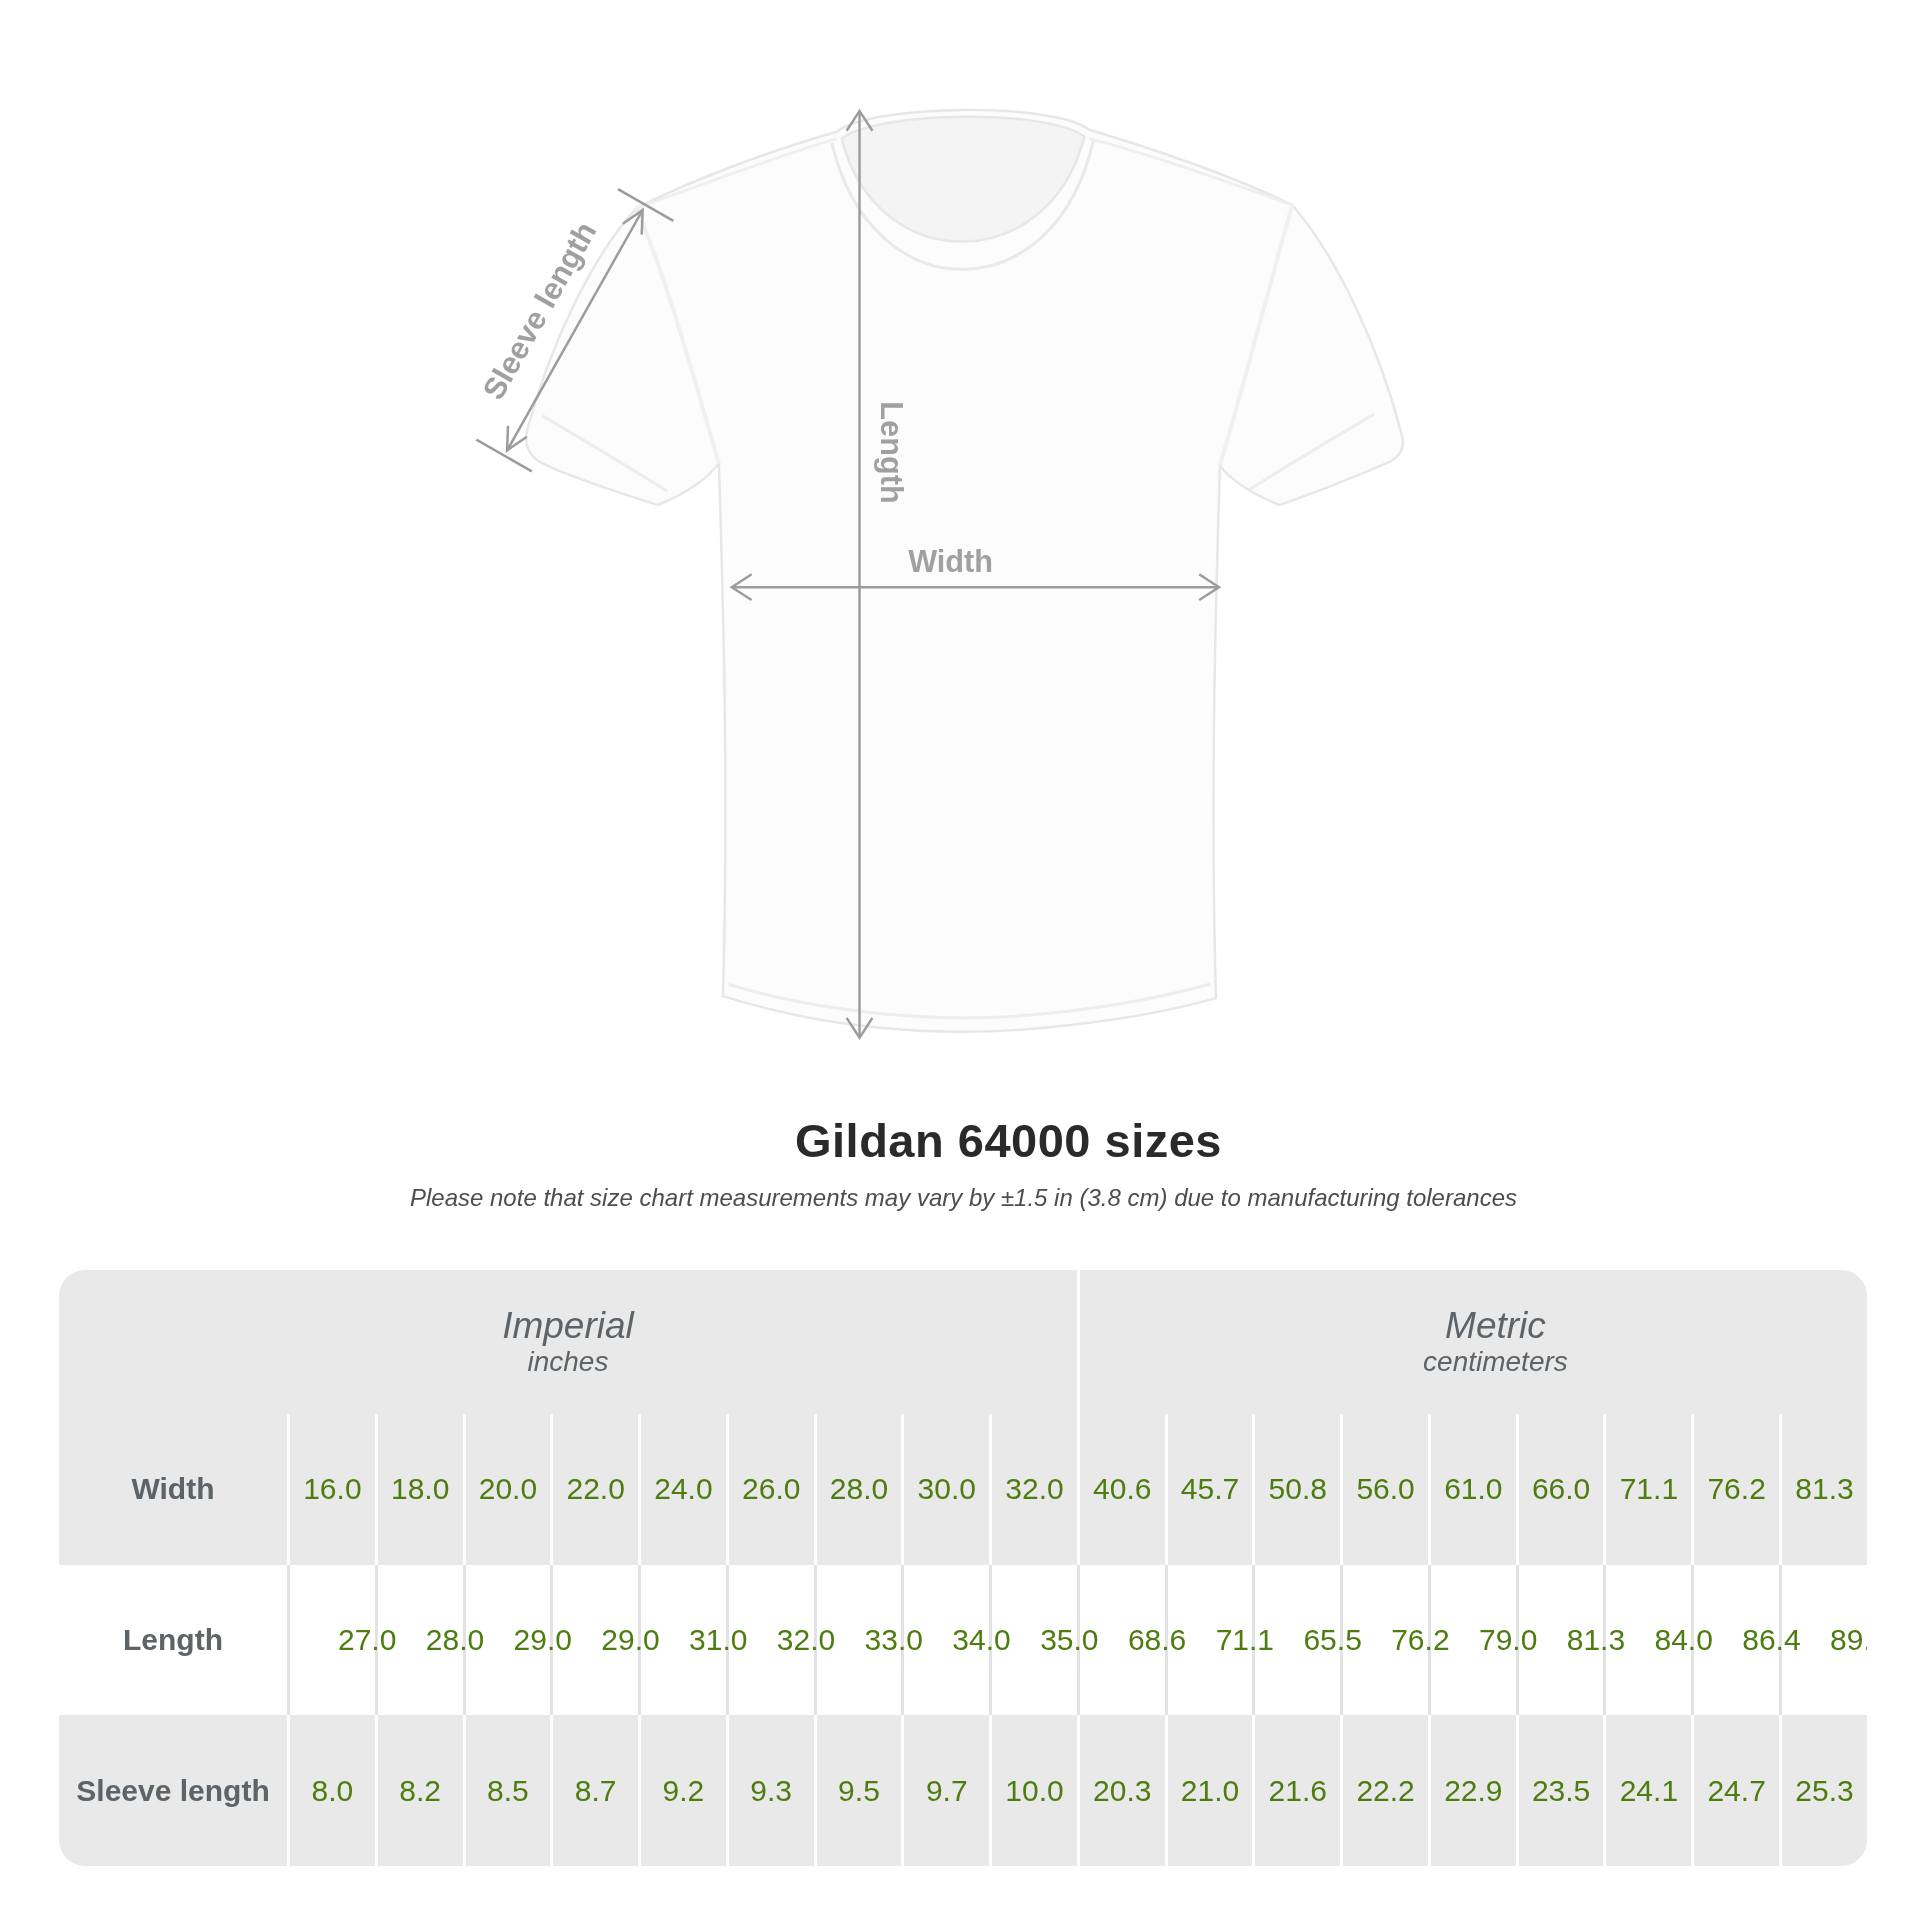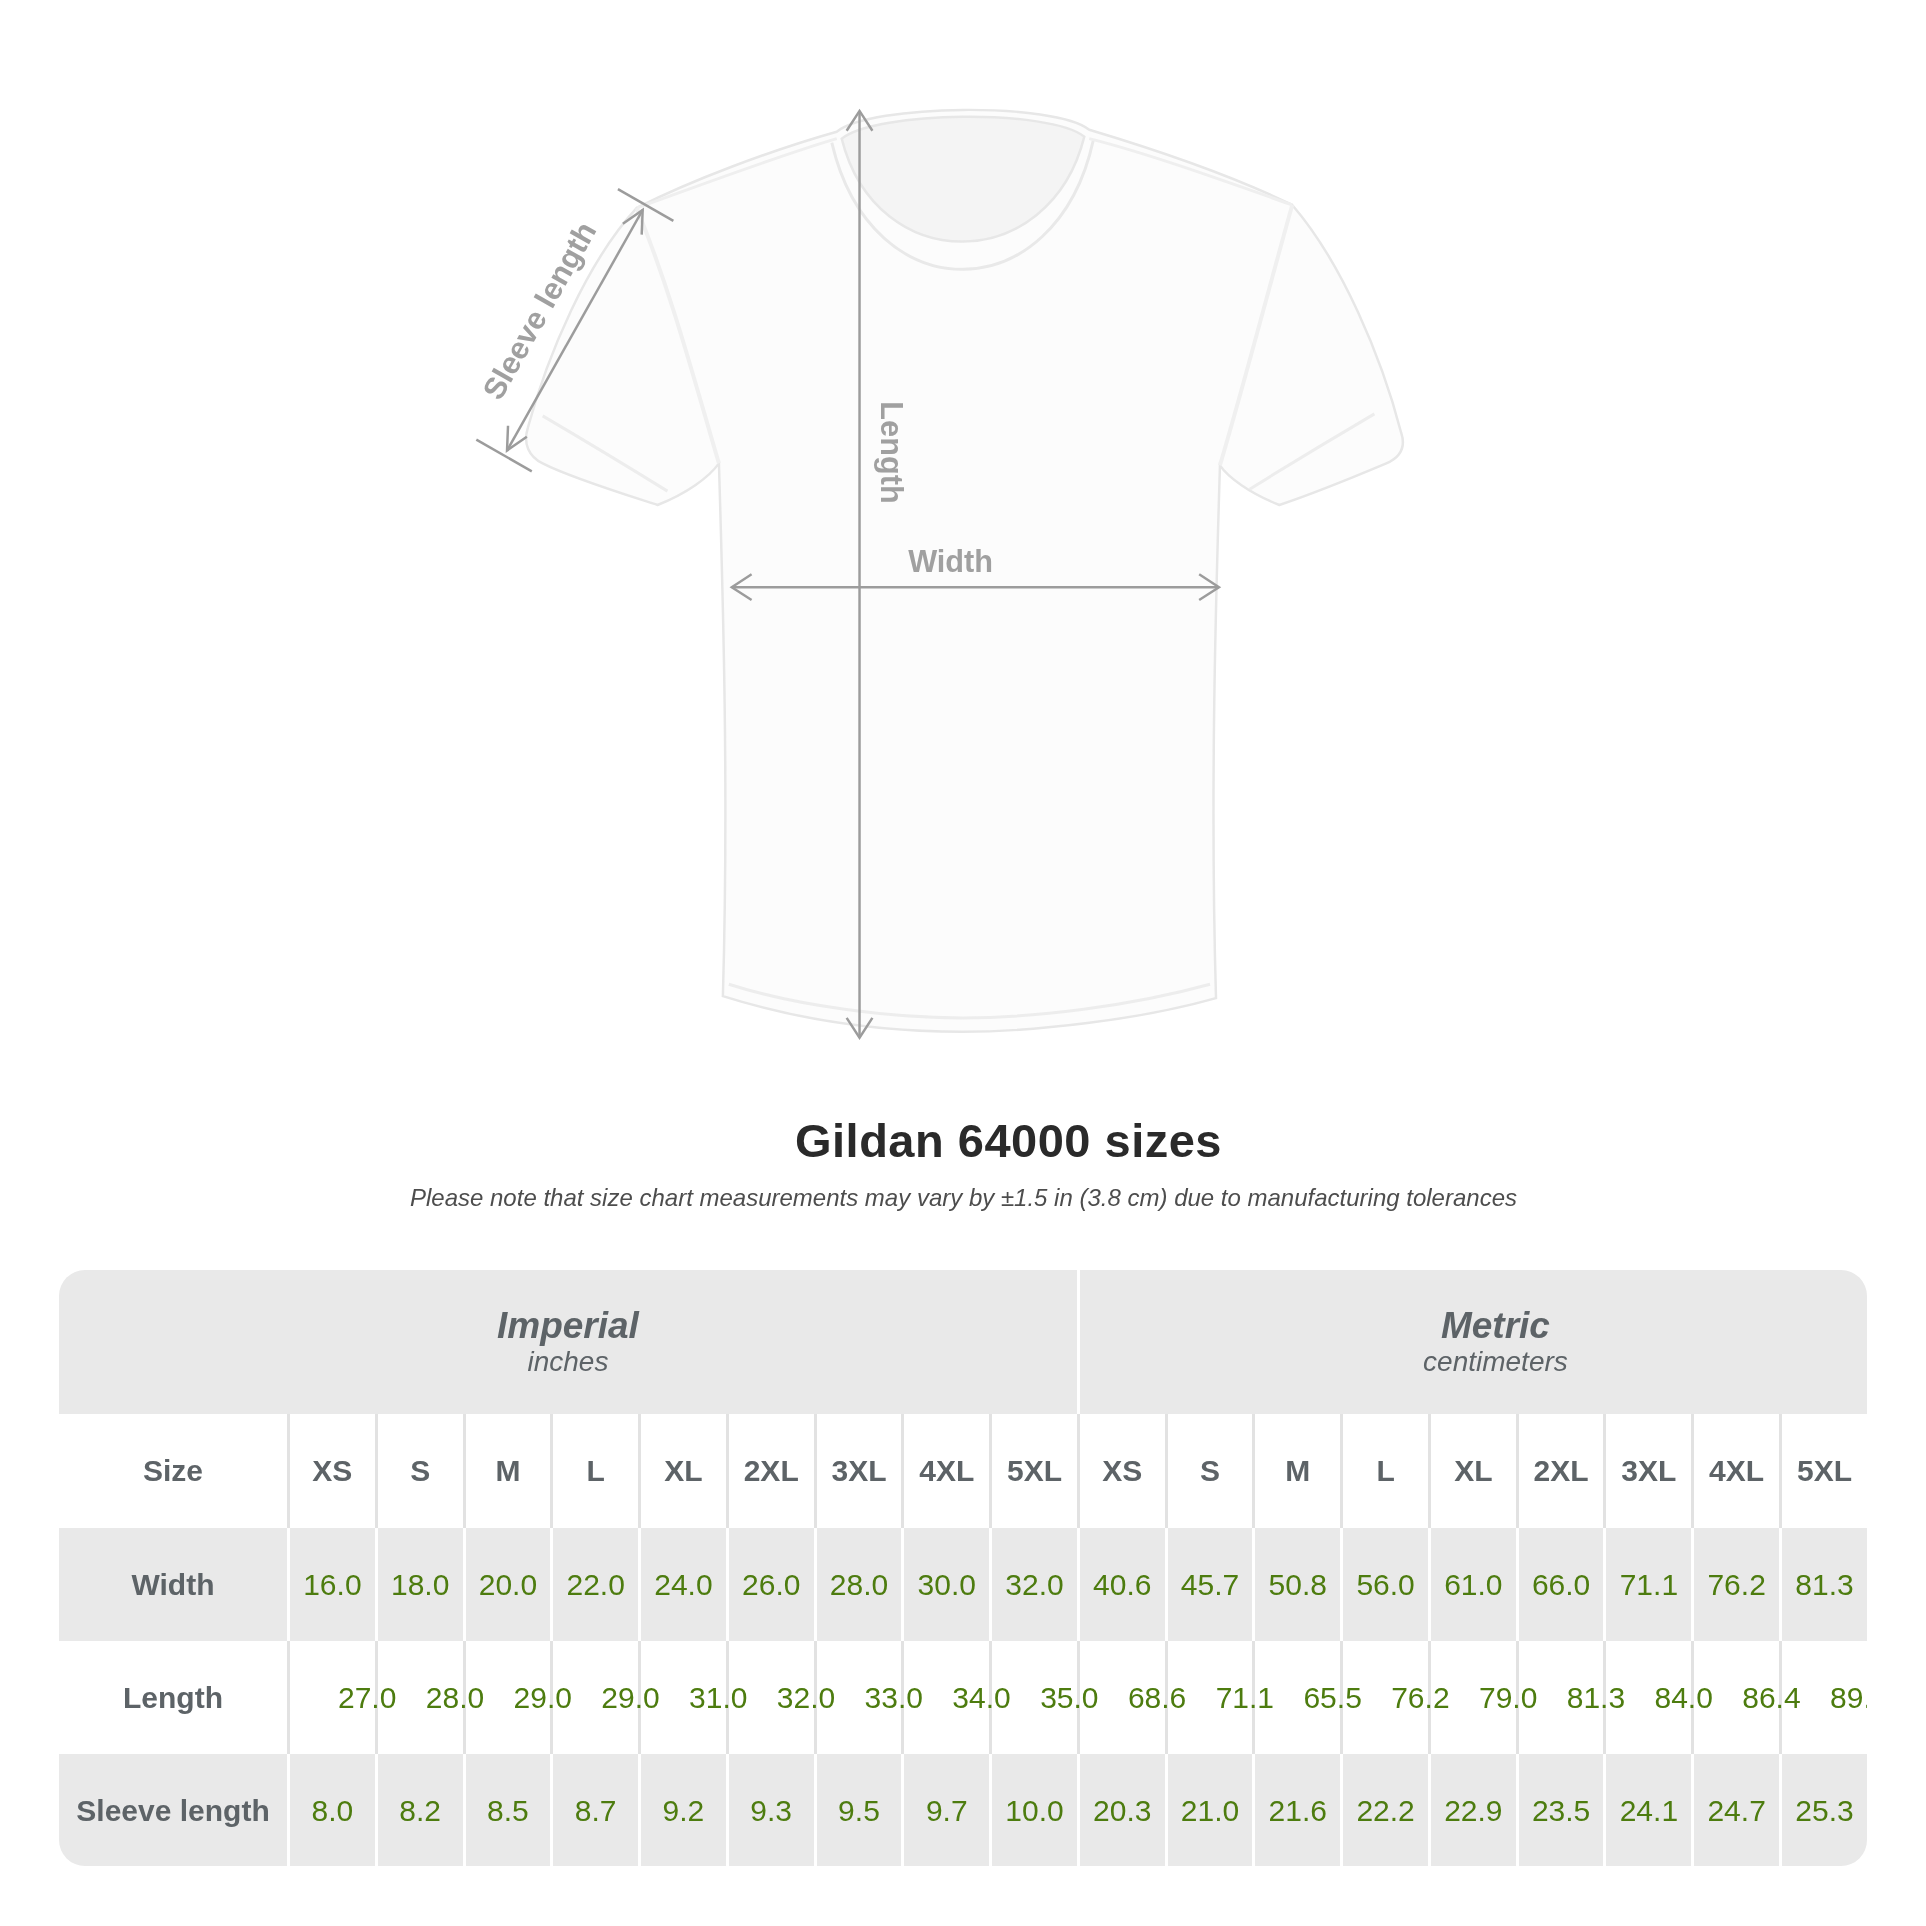--- a/index.html
+++ b/index.html
@@ -20,21 +20,21 @@
     position:absolute;left:59px;top:1270px;width:1808px;height:596px;
     border-radius:26px;overflow:hidden;background:#ffffff;
   }
   table.size-table{
     width:100%;height:100%;border-collapse:separate;border-spacing:0;table-layout:fixed;
   }
   col.c-label{width:228px;}
   th,td{padding:0;margin:0;text-align:center;vertical-align:middle;font-weight:normal;}
   tr.unit-row th{background:#e9e9e9;height:144px;vertical-align:middle;}
   tr.unit-row th.metric-cell{border-left:3px solid #ffffff;padding-left:44px;}
-  .unit-label{font-size:37px;font-weight:bold;font-style:italic;color:#5d6367;line-height:1.1;}
+  .unit-label{font-size:37px;font-weight:normal;font-style:italic;color:#5d6367;line-height:1.1;}
   .unit-sub{font-size:28px;font-style:italic;color:#5d6367;margin-top:0;}
   tr.size-row{height:114px;background:#ffffff;}
   tr.size-row th{font-size:30px;font-weight:bold;color:#5d6367;background:#ffffff;}
   tr.size-row th + th{border-left:3px solid #e2e2e2;}
   tbody tr{height:113px;}
   tbody tr.stripe-gray th, tbody tr.stripe-gray td{background:#e9e9e9;}
   tbody tr.stripe-gray td, tbody tr.stripe-gray th + td{border-left:3px solid #ffffff;}
   tbody tr.stripe-white th, tbody tr.stripe-white td{background:#ffffff;}
   tbody tr.stripe-white td{border-left:3px solid #e2e2e2;padding-left:48px;}
   tbody th.rowlabel{font-size:30px;font-weight:bold;color:#5d6367;}
@@ -129,41 +129,20 @@
       <tr class="unit-row">
         <th colspan="10">
           <div class="unit-label">Imperial</div>
           <div class="unit-sub">inches</div>
         </th>
         <th colspan="9" class="metric-cell">
           <div class="unit-label">Metric</div>
           <div class="unit-sub">centimeters</div>
         </th>
       </tr>
-      <tr class="size-row" id="size-row">
-        <th class="rowlabel">Size</th>
-      <th>XS</th>
-          <th>S</th>
-          <th>M</th>
-          <th>L</th>
-          <th>XL</th>
-          <th>2XL</th>
-          <th>3XL</th>
-          <th>4XL</th>
-          <th>5XL</th>
-          <th>XS</th>
-          <th>S</th>
-          <th>M</th>
-          <th>L</th>
-          <th>XL</th>
-          <th>2XL</th>
-          <th>3XL</th>
-          <th>4XL</th>
-          <th>5XL</th>
-        </tr>
     </thead>
     <tbody id="table-body">
         <tr class="stripe-gray">
           <th class="rowlabel">Width</th>
           <td>16.0</td>
           <td>18.0</td>
           <td>20.0</td>
           <td>22.0</td>
           <td>24.0</td>
           <td>26.0</td>

